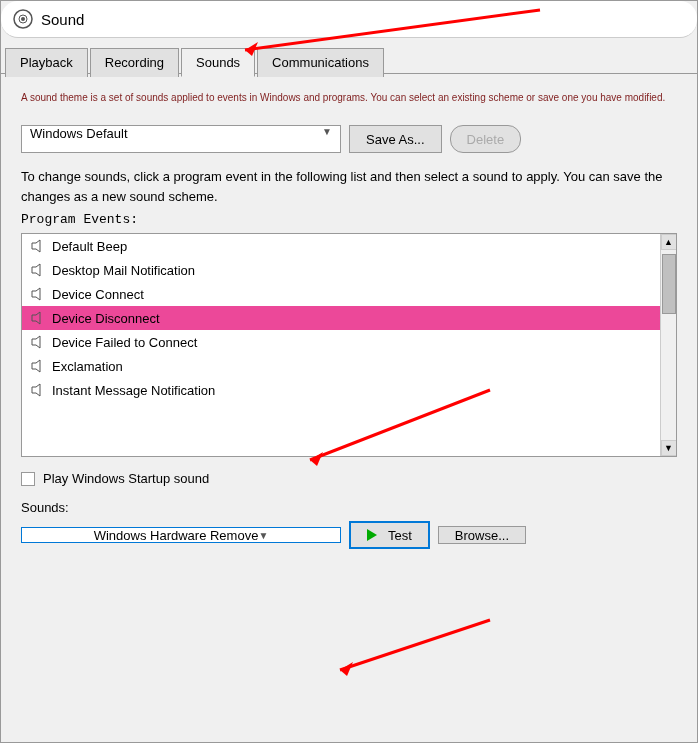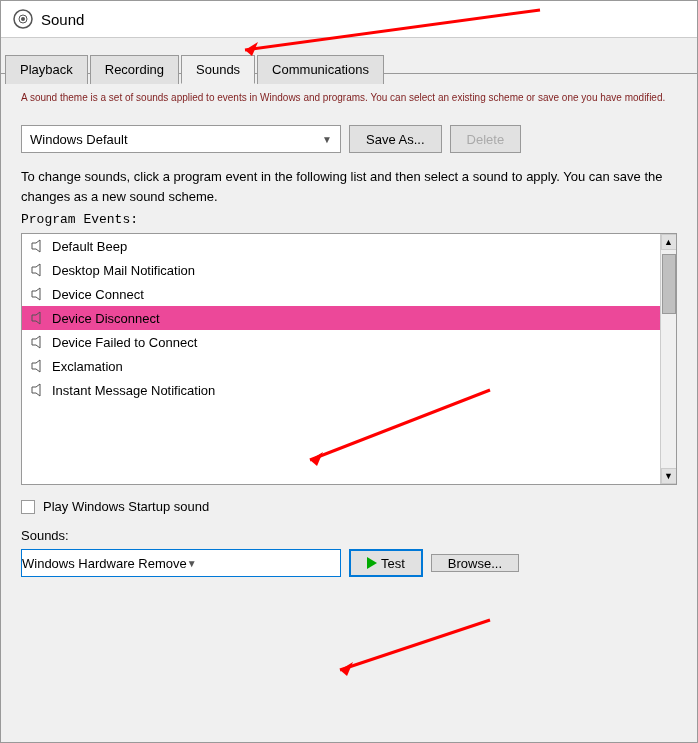--- a/index.html
+++ b/index.html
@@ -18,20 +18,21 @@
       display: flex;
       flex-direction: column;
     }
     .title-bar {
       background: #fff;
       border-bottom: 1px solid #ccc;
       padding: 8px 12px;
       display: flex;
       align-items: center;
       gap: 8px;
+      border-radius: 17px;
     }
     .title-bar-icon {
       width: 20px;
       height: 20px;
       display: flex;
       align-items: center;
       justify-content: center;
     }
     .title-text {
       font-size: 15px;
@@ -48,21 +49,21 @@
     .tab {
       padding: 6px 14px;
       border: 1px solid #999;
       border-bottom: none;
       background: #e1e1e1;
       cursor: pointer;
       margin-right: 2px;
       font-size: 13px;
       color: #000;
       position: relative;
-      top: 11px;
+      top: 4px;
     }
     .tab.active {
       background: #f0f0f0;
       border-bottom: 1px solid #f0f0f0;
       z-index: 1;
       font-weight: 500;
     }
     .content {
       padding: 16px 20px;
       flex: 1;
@@ -84,61 +85,62 @@
       align-items: center;
       gap: 8px;
       margin-bottom: 14px;
     }
     .select-box {
       flex: 1;
       max-width: 320px;
       height: 28px;
       border: 1px solid #999;
       background: #fff;
-      padding: 8px 8px;
-      font-size: 13px;
-      display: flex;
-      align-items: center;
+      padding: 0 8px;
+      font-size: 13px;
+      display: flex;
+      align-items: flex-start;
       justify-content: space-between;
       cursor: pointer;
     }
     .select-arrow {
       font-size: 10px;
       color: #555;
     }
     .btn {
       height: 28px;
       padding: 0 16px;
       border: 1px solid #999;
       background: #e1e1e1;
       font-size: 13px;
       cursor: pointer;
       white-space: nowrap;
     }
     .btn:disabled, .btn.disabled {
       color: #aaa;
       cursor: default;
+      border-radius: 13px;
     }
     .description2 {
       font-size: 13px;
       color: #000;
       line-height: 1.5;
       margin-bottom: 6px;
     }
     .section-label {
       font-size: 13px;
       font-weight: 400;
       color: #000;
       margin-bottom: 6px;
       font-family: Liberation Mono, monospace;
     }
     .list-container {
       border: 1px solid #999;
       background: #fff;
-      height: 252px;
+      height: 224px;
       overflow: hidden;
       display: flex;
       position: relative;
       margin-bottom: 14px;
     }
     .list-inner {
       flex: 1;
       overflow-y: auto;
     }
     .list-item {
@@ -202,40 +204,40 @@
     }
     .sounds-row {
       display: flex;
       align-items: center;
       gap: 8px;
       margin-bottom: 14px;
     }
     .sounds-select {
       flex: 1;
       max-width: 320px;
-      height: 28px;
+      height: 16px;
       border: 1px solid #0078d7;
       background: #fff;
-      padding: 0 0;
-      font-size: 13px;
-      display: flex;
-      align-items: center;
-      justify-content: flex-start;
+      padding: 0 8px;
+      font-size: 13px;
+      display: flex;
+      align-items: center;
+      justify-content: center;
       cursor: pointer;
     }
     .test-btn {
       height: 28px;
       padding: 0 16px;
       border: 2px solid #0078d7;
       background: #e1e1e1;
       font-size: 13px;
       cursor: pointer;
       display: flex;
       align-items: center;
-      gap: 4px;
+      gap: 11px;
       color: #000;
     }
     .play-icon {
       width: 0;
       height: 0;
       border-style: solid;
       border-width: 6px 0 6px 10px;
       border-color: transparent transparent transparent #00aa00;
       display: inline-block;
     }

